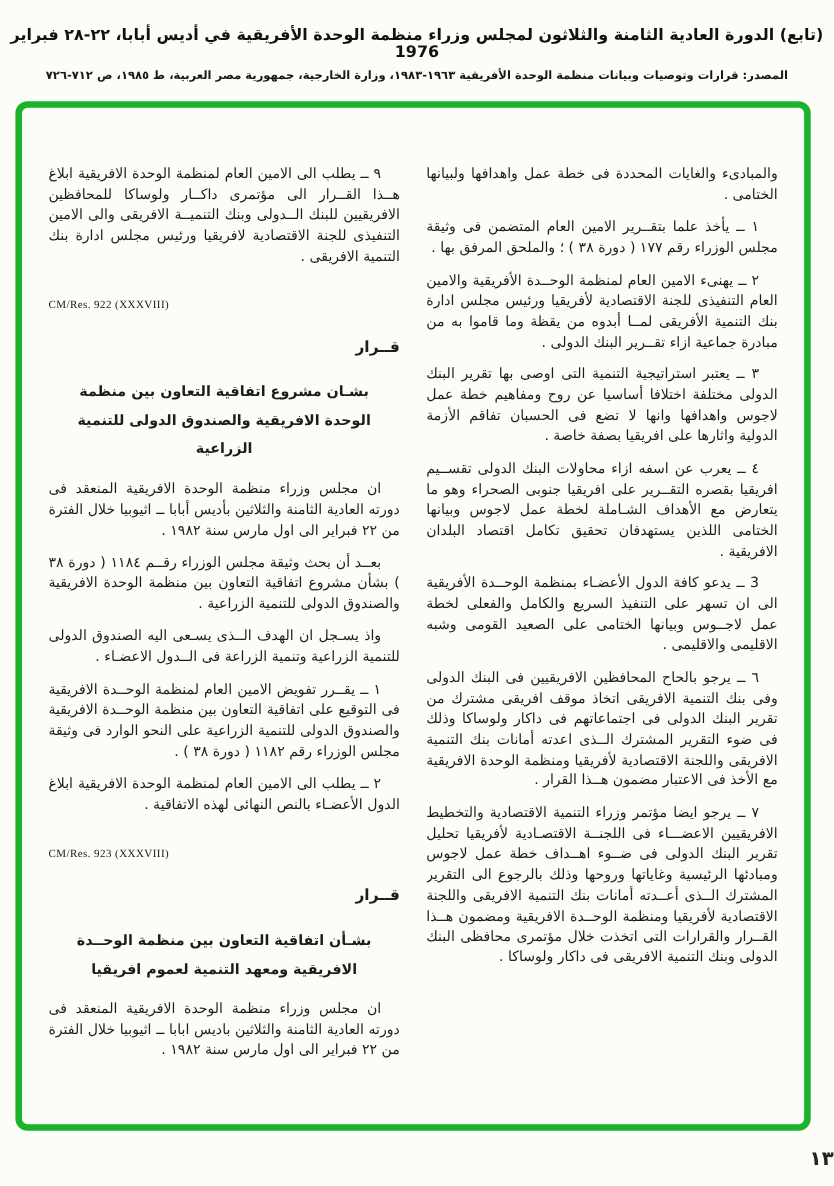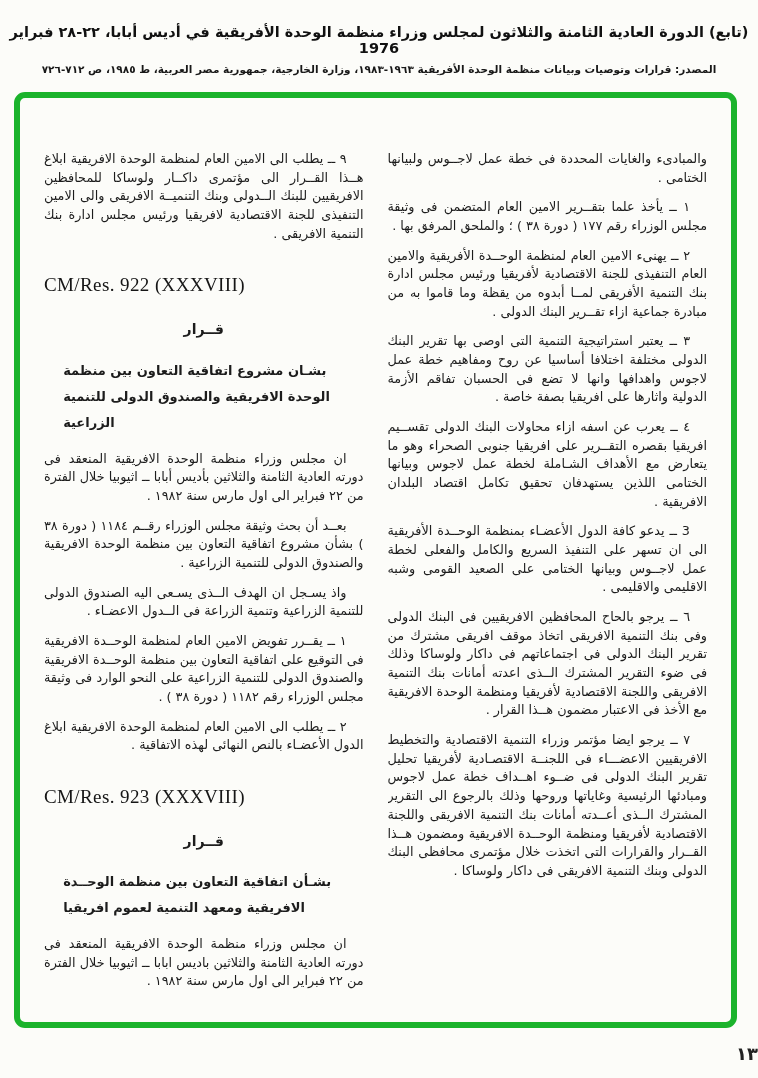--- a/index.html
+++ b/index.html
@@ -56,33 +56,32 @@
     color: #1c1c1c;
     overflow: hidden;
     margin-top: 28px;
   }
   .para { margin-bottom: 11px; }
   .para.indent { text-indent: 17px; }
   .res-ref {
     direction: ltr;
     text-align: left;
     font-family: "Liberation Serif", serif;
-    font-size: 19px;
+    font-size: 10px;
     letter-spacing: 0.4px;
     color: #161616;
     margin: 28px 0 20px 0;
   }
   .res-title {
-    text-align: center;
     font-weight: 700;
     font-size: 14px;
     margin: 6px 0 18px 0;
   }
   .res-subtitle {
-    text-align: left;
+    text-align: center;
     font-weight: 700;
     font-size: 13px;
     line-height: 2.0;
     margin: 0 auto 14px auto;
     width: 88%;
   }
   .page-number {
     position: absolute;
     bottom: 14px; left: 0; right: 0;
     text-align: right;
@@ -96,21 +95,21 @@
 
 <div class="page-header">
   <div class="header-line1">(تابع) الدورة العادية الثامنة والثلاثون لمجلس وزراء منظمة الوحدة الأفريقية في أديس أبابا، ٢٢-٢٨ فبراير 1976</div>
   <div class="header-line2">المصدر: قرارات وتوصيات وبيانات منظمة الوحدة الأفريقية ١٩٦٣-١٩٨٣، وزارة الخارجية، جمهورية مصر العربية، ط ١٩٨٥، ص ٧١٢-٧٢٦</div>
 </div>
 
 <div class="content-box">
   <div class="columns">
 
     <div class="col">
-      <div class="para">والمبادىء والغايات المحددة فى خطة عمل لاجــوس ولبيانها الختامى .</div>
+      <div class="para">والمبادىء والغايات المحددة فى خطة عمل واهدافها ولبيانها الختامى .</div>
       <div class="para indent">١ ــ يأخذ علما بتقــرير الامين العام المتضمن فى وثيقة مجلس الوزراء رقم ١٧٧ ( دورة ٣٨ ) ؛ والملحق المرفق بها .</div>
       <div class="para indent">٢ ــ يهنىء الامين العام لمنظمة الوحــدة الأفريقية والامين العام التنفيذى للجنة الاقتصادية لأفريقيا ورئيس مجلس ادارة بنك التنمية الأفريقى لمــا أبدوه من يقظة وما قاموا به من مبادرة جماعية ازاء تقــرير البنك الدولى .</div>
       <div class="para indent">٣ ــ يعتبر استراتيجية التنمية التى اوصى بها تقرير البنك الدولى مختلفة اختلافا أساسيا عن روح ومفاهيم خطة عمل لاجوس واهدافها وانها لا تضع فى الحسبان تفاقم الأزمة الدولية واثارها على افريقيا بصفة خاصة .</div>
       <div class="para indent">٤ ــ يعرب عن اسفه ازاء محاولات البنك الدولى تقســيم افريقيا بقصره التقــرير على افريقيا جنوبى الصحراء وهو ما يتعارض مع الأهداف الشـاملة لخطة عمل لاجوس وبيانها الختامى اللذين يستهدفان تحقيق تكامل اقتصاد البلدان الافريقية .</div>
       <div class="para indent">3 ــ يدعو كافة الدول الأعضـاء بمنظمة الوحــدة الأفريقية الى ان تسهر على التنفيذ السريع والكامل والفعلى لخطة عمل لاجــوس وبيانها الختامى على الصعيد القومى وشبه الاقليمى والاقليمى .</div>
       <div class="para indent">٦ ــ يرجو بالحاح المحافظين الافريقيين فى البنك الدولى وفى بنك التنمية الافريقى اتخاذ موقف افريقى مشترك من تقرير البنك الدولى فى اجتماعاتهم فى داكار ولوساكا وذلك فى ضوء التقرير المشترك الــذى اعدته أمانات بنك التنمية الافريقى واللجنة الاقتصادية لأفريقيا ومنظمة الوحدة الافريقية مع الأخذ فى الاعتبار مضمون هــذا القرار .</div>
       <div class="para indent">٧ ــ يرجو ايضا مؤتمر وزراء التنمية الاقتصادية والتخطيط الافريقيين الاعضـــاء فى اللجنــة الاقتصـادية لأفريقيا تحليل تقرير البنك الدولى فى ضــوء اهــداف خطة عمل لاجوس ومبادئها الرئيسية وغاياتها وروحها وذلك بالرجوع الى التقرير المشترك الــذى أعــدته أمانات بنك التنمية الافريقى واللجنة الاقتصادية لأفريقيا ومنظمة الوحــدة الافريقية ومضمون هــذا القــرار والقرارات التى اتخذت خلال مؤتمرى محافظى البنك الدولى وبنك التنمية الافريقى فى داكار ولوساكا .</div>
     </div>
 
     <div class="col">

